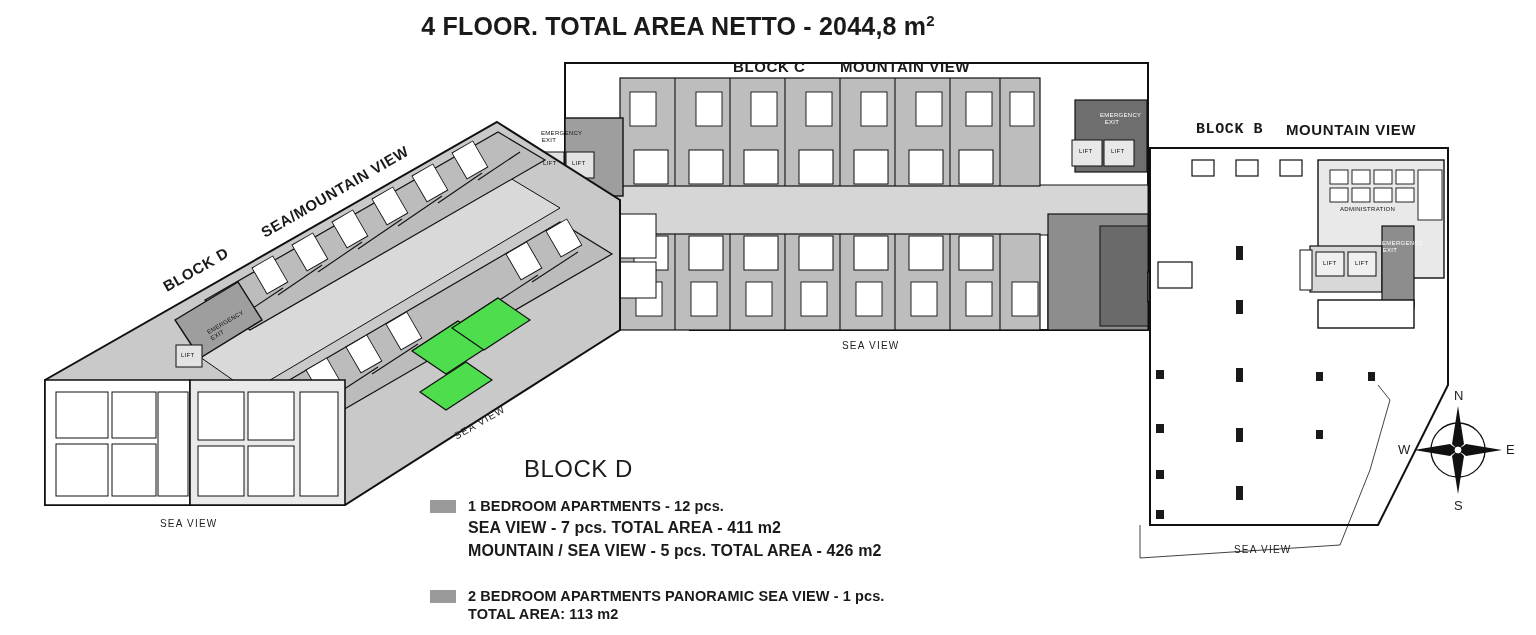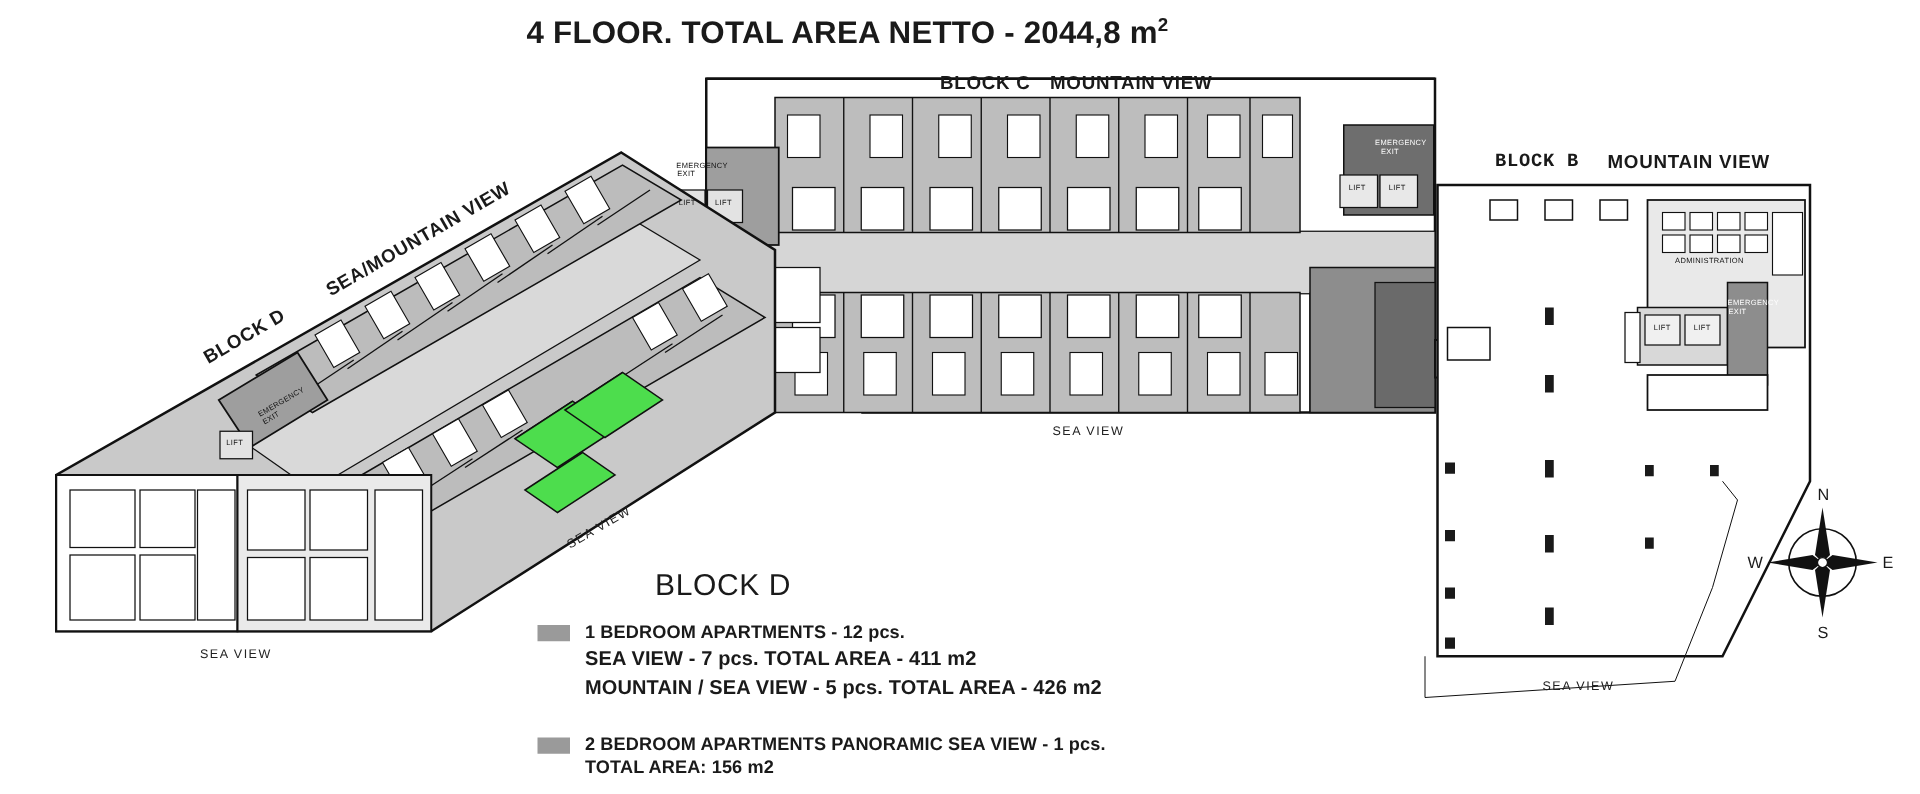--- a/index.html
+++ b/index.html
@@ -321,21 +321,21 @@
       <rect x="1280" y="160" width="22" height="16"></rect>
       <rect x="1158" y="262" width="34" height="26"></rect>
     </g>
 
     <path d="M1378,385 L1390,400 L1370,470 L1340,545 L1140,558 L1140,525" fill="none" stroke="#111" stroke-width="0.8"></path>
   </g>
 
   <path d="M565,63 L1148,63" stroke="#111" stroke-width="2" fill="none"></path>
 </svg>
 
-<div class="blk-label" style="left:752px; top:58px;">BLOCK C</div>
+<div class="blk-label" style="left:733px; top:58px;">BLOCK C</div>
 <div class="blk-label" style="left:840px; top:58px;">MOUNTAIN VIEW</div>
 
 <div class="blk-label" style="left:1196px; top:121px;font-family:Liberation Mono, monospace;">BLOCK B</div>
 <div class="blk-label" style="left:1286px; top:121px;">MOUNTAIN VIEW</div>
 
 <div class="blk-label" style="left:160px; top:280px; transform:rotate(-30deg); transform-origin:left top;">BLOCK D</div>
 <div class="blk-label" style="left:258px; top:226px; transform:rotate(-30deg); transform-origin:left top;">SEA/MOUNTAIN VIEW</div>
 
 <div class="view-label" style="left:842px; top:340px;">SEA VIEW</div>
 <div class="view-label" style="left:160px; top:518px;">SEA VIEW</div>
@@ -367,21 +367,21 @@
       <div class="legend-sub">MOUNTAIN / SEA VIEW - 5 pcs. TOTAL AREA - 426 m2</div>
     </div>
   </div>
 
   <div class="legend-gap"></div>
 
   <div class="legend-row">
     <div class="legend-swatch" style="background:#9a9a9a;"></div>
     <div class="legend-text">
       <div class="legend-main">2 BEDROOM APARTMENTS PANORAMIC SEA VIEW - 1 pcs.</div>
-      <div class="legend-main">TOTAL AREA: 156 m2</div>
+      <div class="legend-main">TOTAL AREA: 113 m2</div>
     </div>
   </div>
 </div>
 
 <div class="compass">
   <svg viewBox="0 0 120 125" width="120" height="125">
     <circle cx="60" cy="62" r="27" fill="none" stroke="#111" stroke-width="1.3"></circle>
     <polygon points="60,18 66,56 60,62 54,56" fill="#111"></polygon>
     <polygon points="60,106 66,68 60,62 54,68" fill="#111"></polygon>
     <polygon points="16,62 52,56 60,62 52,68" fill="#111"></polygon>

